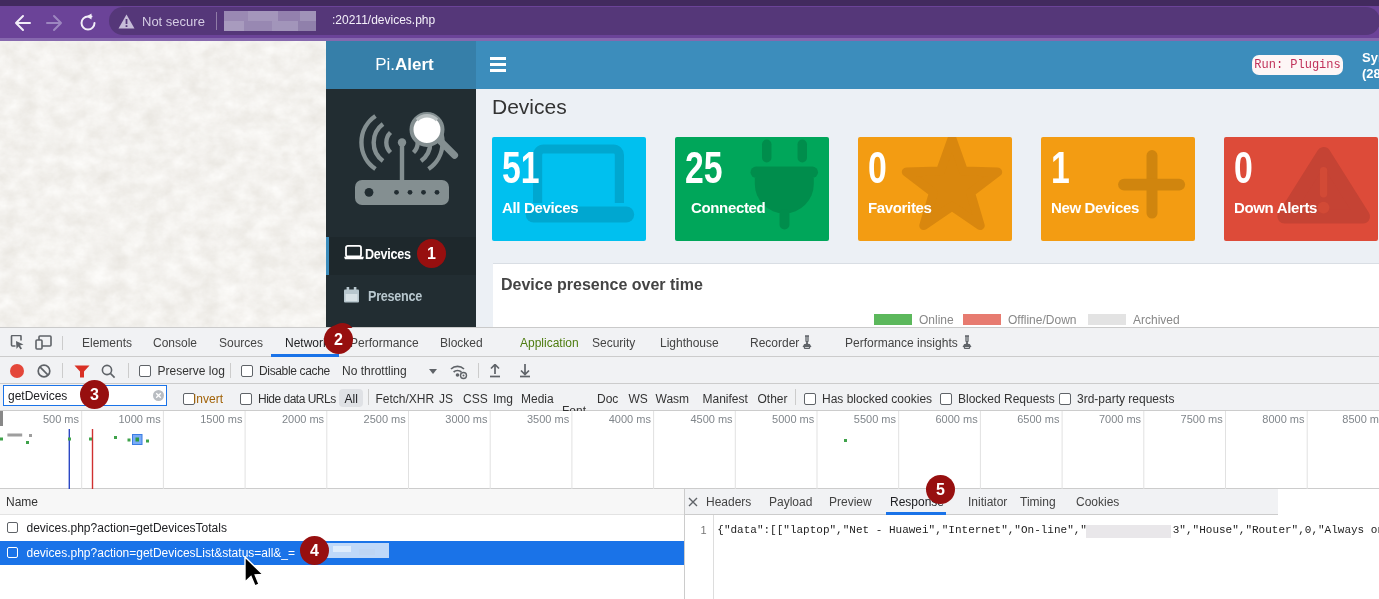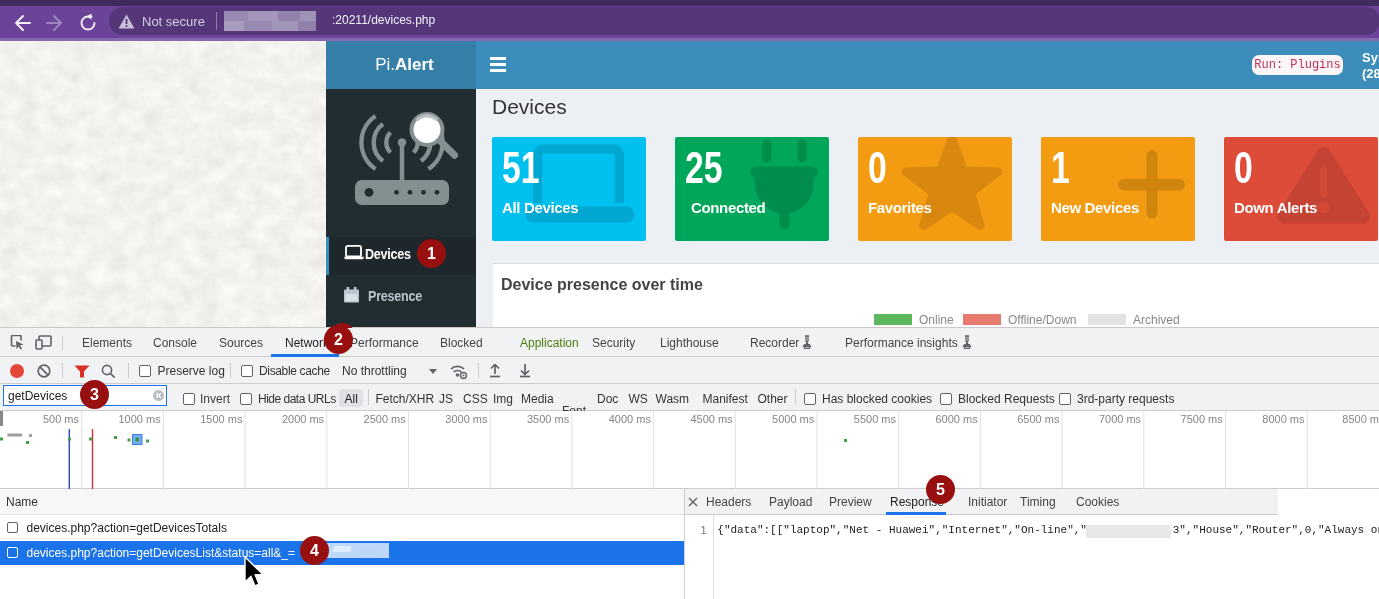--- a/index.html
+++ b/index.html
@@ -269,21 +269,21 @@
   </div>
 
   <div class="abs" style="left:0;top:56px;width:1379px;height:27px;background:#f1f2f4;border-bottom:1px solid #ccc;">
     <div class="abs" style="left:2.5px;top:1px;width:164px;height:21px;border:1.5px solid #1a73e8;background:#fff;"></div>
     <div class="abs nw" style="left:8px;top:5px;color:#202124;">getDevices</div>
     <svg class="abs" style="left:153px;top:6px" width="11" height="11" viewBox="0 0 11 11">
       <circle cx="5.5" cy="5.5" r="5.5" fill="#b9bdc2"></circle>
       <path d="M3.2 3.2 L7.8 7.8 M7.8 3.2 L3.2 7.8" stroke="#fff" stroke-width="1.3"></path>
     </svg>
     <div class="abs" style="left:182.5px;top:8.5px;width:12px;height:12px;border:1.5px solid #5f6368;border-radius:2px;background:#fff;"></div>
-    <div class="abs nw" style="left:200px;top:8px;color:#404040;">Invert</div>
+    <div class="abs nw" style="left:193px;top:8px;color:#a16207;">Invert</div>
     <div class="abs" style="left:240px;top:8.5px;width:12px;height:12px;border:1.5px solid #5f6368;border-radius:2px;background:#fff;"></div>
     <div class="abs nw" style="left:258px;top:8px;color:#333;letter-spacing:-0.5px;">Hide data URLs</div>
     <div class="abs" style="left:339px;top:5px;width:24px;height:18px;background:#dfe1e5;border-radius:4px;"></div>
     <div class="abs nw" style="left:344.5px;top:8px;color:#202124;">All</div>
     <div class="abs" style="left:367.5px;top:5px;width:1px;height:16px;background:#ccc;"></div>
     <div class="abs nw" style="left:375.5px;top:8px;color:#333;">Fetch/XHR</div>
     <div class="abs nw" style="left:439px;top:8px;color:#333;">JS</div>
     <div class="abs nw" style="left:463px;top:8px;color:#333;">CSS</div>
     <div class="abs nw" style="left:493px;top:8px;color:#333;">Img</div>
     <div class="abs nw" style="left:521px;top:8px;color:#333;">Media</div>

